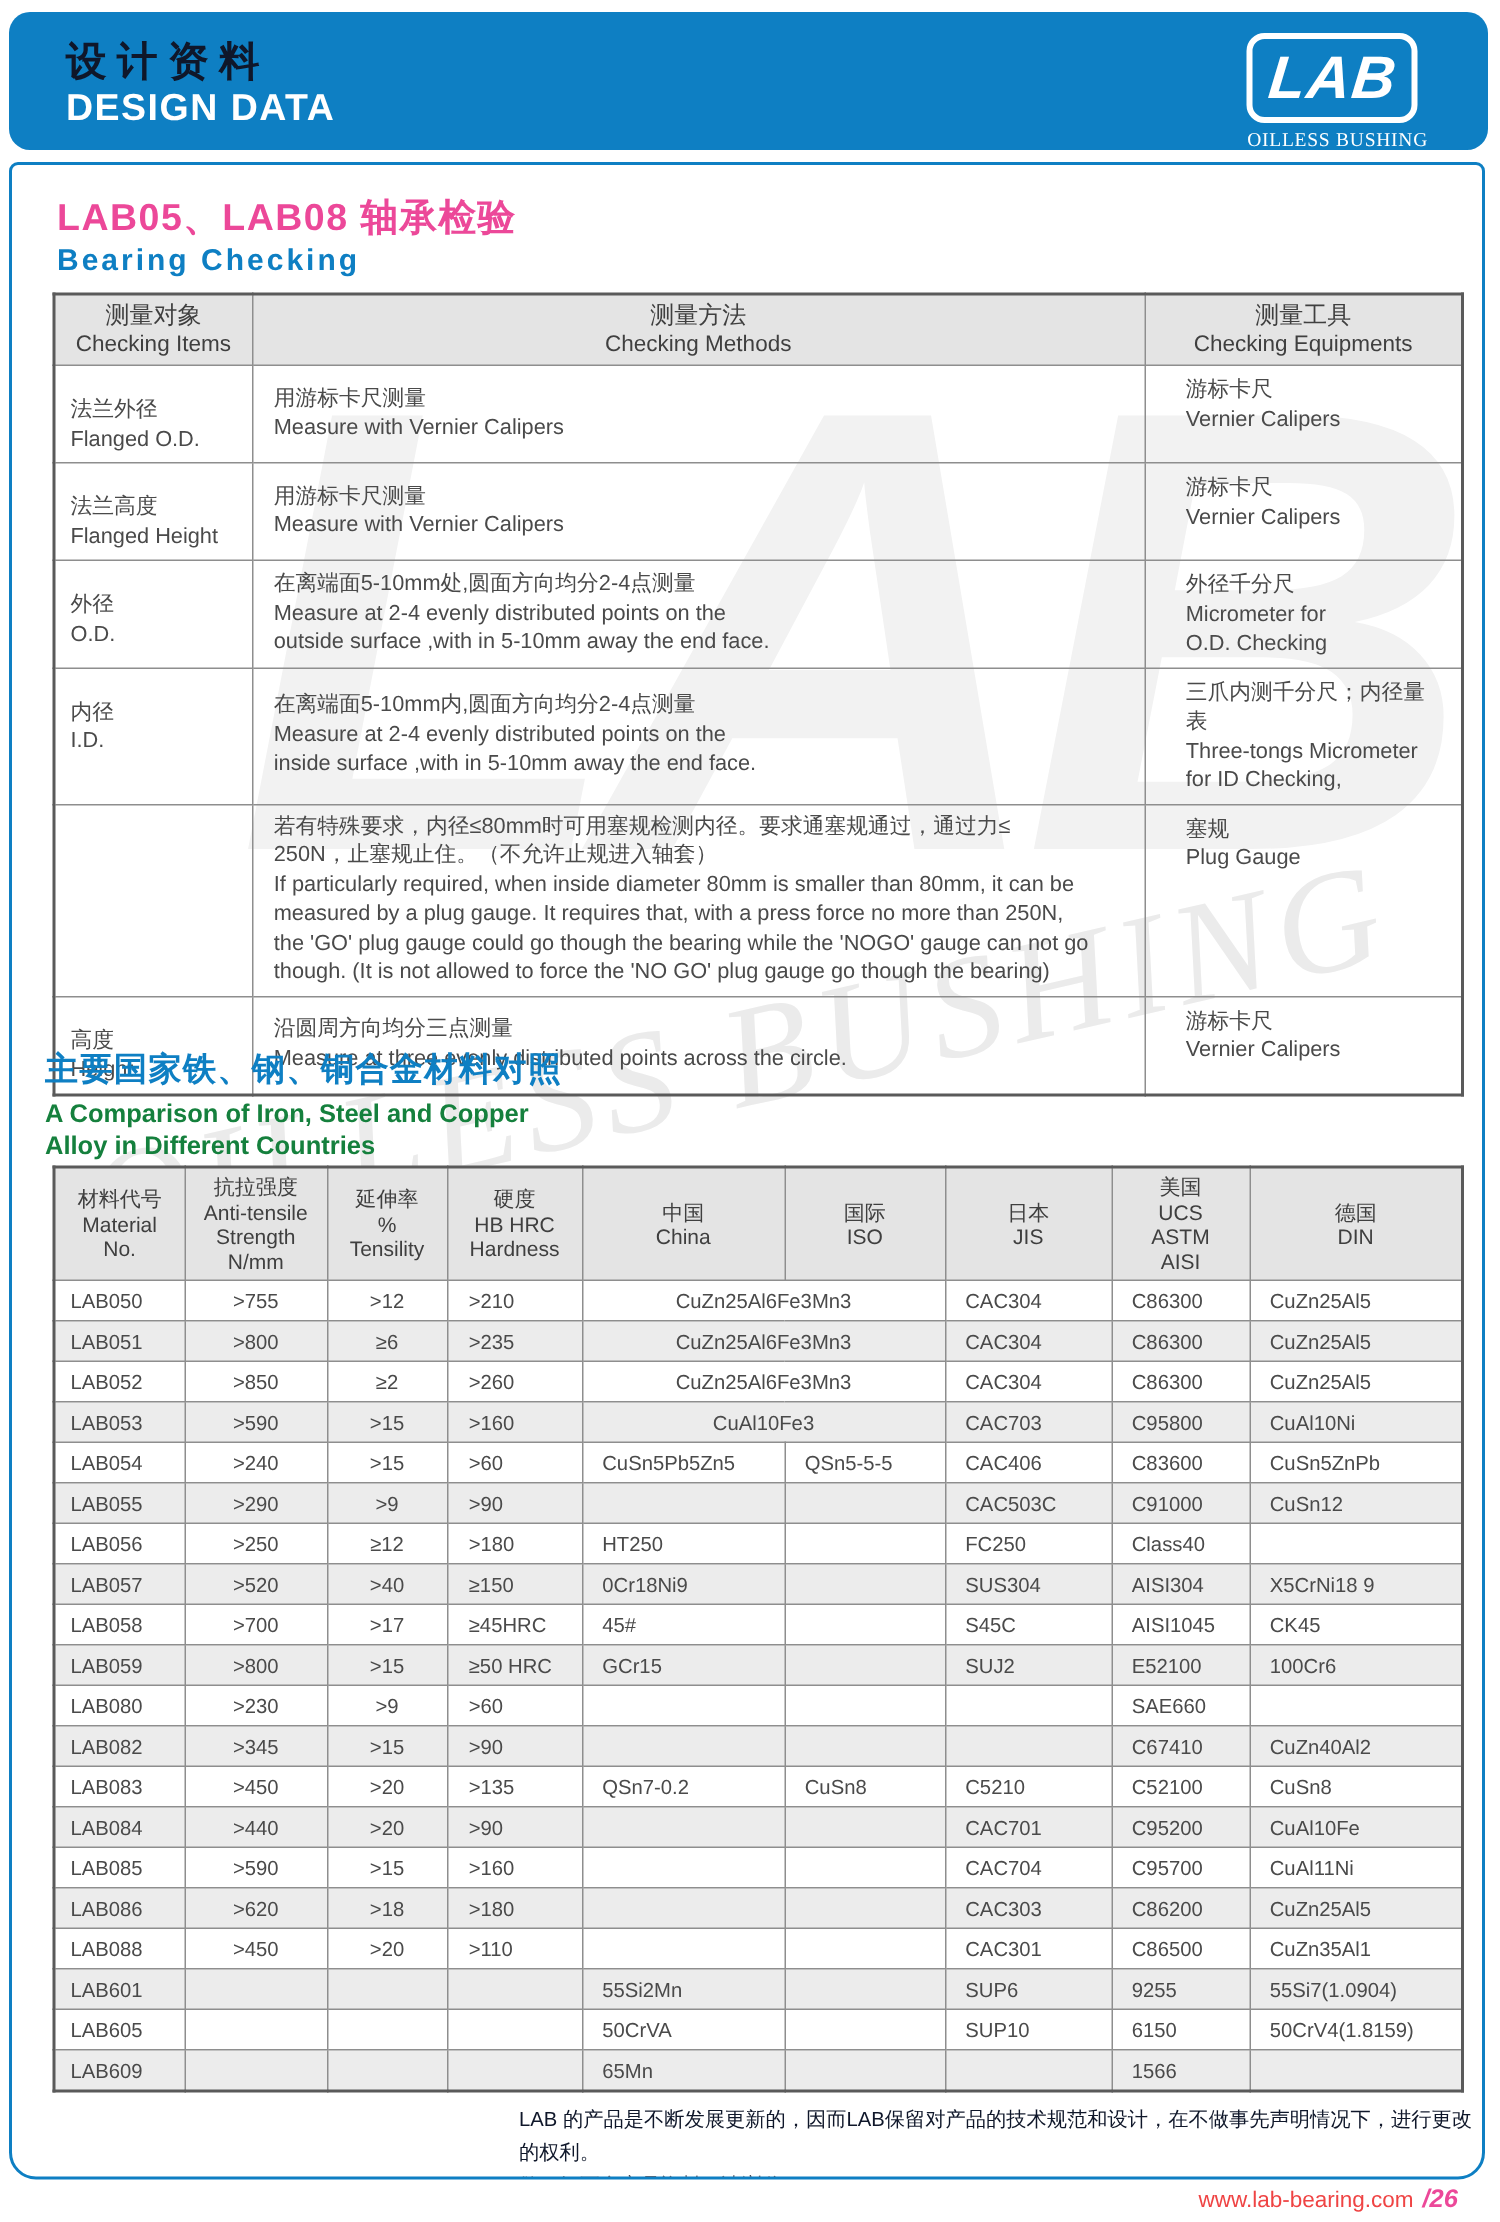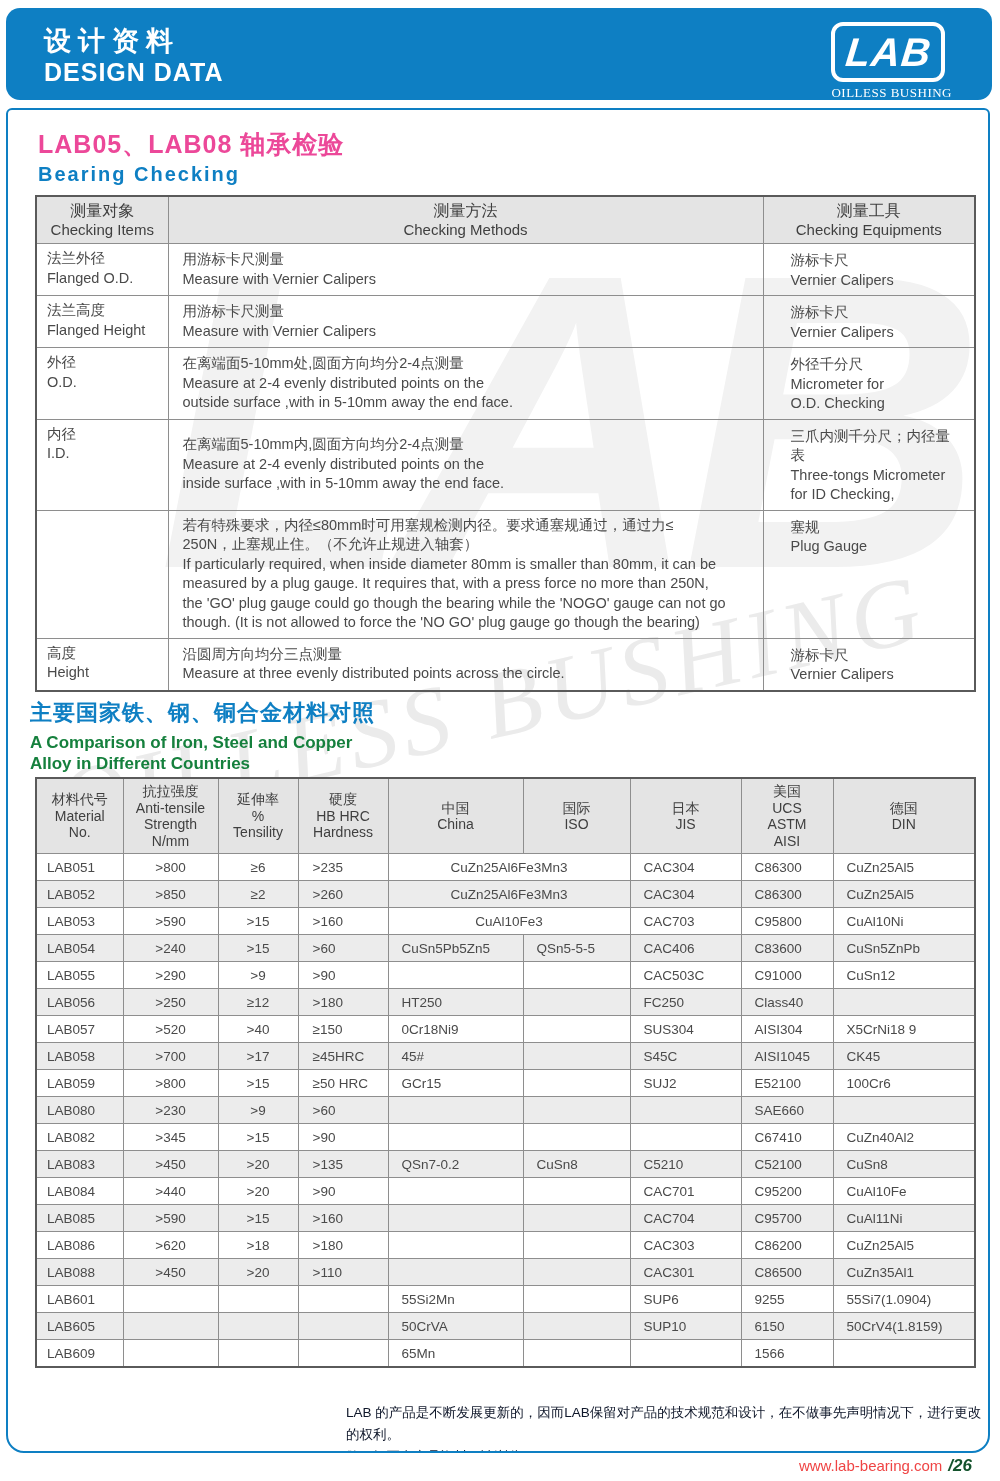--- a/index.html
+++ b/index.html
@@ -2,21 +2,21 @@
 <html><head>
 <meta charset="utf-8">
 <style>
   html,body{margin:0;padding:0;}
   body{
     width:1000px;height:1481px;position:relative;background:#fff;
     font-family:"Liberation Sans","DejaVu Sans",sans-serif;overflow:hidden;
   }
   
   .header-band{position:absolute;left:6px;top:8px;width:986px;height:92px;background:#0e7fc3;border-radius:14px;}
-  .hdr-cn{position:absolute;left:38px;top:15px;color:#ffffff;font-size:27px;font-weight:bold;letter-spacing:7px;}
+  .hdr-cn{position:absolute;left:38px;top:15px;color:#0f172a;font-size:27px;font-weight:bold;letter-spacing:7px;}
   .hdr-en{position:absolute;left:38px;top:50px;color:#fff;font-size:25px;font-weight:bold;letter-spacing:1px;}
   .logo{position:absolute;right:40px;top:14px;text-align:center;}
   .logo-box{width:106px;height:52px;border:4px solid #fff;border-radius:12px;display:flex;align-items:center;justify-content:center;}
   .logo-lab{color:#fff;font-size:40px;font-weight:bold;font-style:italic;letter-spacing:1px;transform:skewX(-6deg);}
   .logo-sub{color:#fff;font-family:"Liberation Serif","DejaVu Serif",serif;font-size:13px;margin-top:3px;letter-spacing:.5px;white-space:nowrap;}
   
   .content-box{position:absolute;left:6px;top:108px;width:984px;height:1345px;box-sizing:border-box;
     border:2px solid #0e7fc3;border-radius:6px 6px 18px 18px;overflow:hidden;background:#fff;}
   
   .wm{position:absolute;pointer-events:none;user-select:none;z-index:0;white-space:nowrap;}
@@ -35,40 +35,40 @@
   table{border-collapse:collapse;table-layout:fixed;background:transparent;}
   
   .t1{left:27px;top:85px;width:939px;}
   .t1 table{width:939px;border:2px solid #5a5a5a;}
   .t1 th,.t1 td{border:1px solid #8e8e8e;vertical-align:middle;}
   .t1 th{background:#e4e4e4;font-weight:normal;color:#3f3f3f;padding:4px 2px;}
   .t1 th .text-line:first-child{font-size:16px;}
   .t1 th .text-line{font-size:15px;line-height:19px;}
   .t1 td{color:#4a4a4a;font-size:14.5px;line-height:19.5px;padding:5px 10px;background:transparent;}
   .t1 td.c-method{padding-left:14px;}
-  .t1 td.c-item{vertical-align:top;padding-top:5px;}
+  .t1 td.c-item{vertical-align:top;padding-top:20px;}
   .t1 td.c-equip{vertical-align:top;padding-top:7px;padding-left:27px;}
   
   .t2{left:27px;top:667px;width:844px;}
   .t2 table{width:939px;border:2px solid #5a5a5a;}
   .t2 th,.t2 td{border:1px solid #8e8e8e;}
   .t2 th{background:#e4e4e4;font-weight:normal;color:#3f3f3f;padding:4px 2px;vertical-align:middle;}
   .t2 th .text-line{font-size:14px;line-height:16.5px;}
   .t2 td{height:26px;font-size:13.5px;color:#4a4a4a;padding:0 4px;background:#fff;}
   .t2 tbody tr:nth-child(even) td{background:#ececec;}
   .t2 .col-no{text-align:left;padding-left:10px;}
   .t2 .num{text-align:center;}
   .t2 .num2{text-align:left;padding-left:14px;}
   .t2 .txt{text-align:left;padding-left:13px;}
   .t2 .span-c{text-align:center;}
   
   .note{left:338px;top:1292px;color:#0f172a;font-size:13.5px;line-height:22px;}
   .pagebar{position:absolute;right:28px;top:1456px;font-size:15px;z-index:2;}
   .pagebar .site{color:#ef4444;text-align:right;}
-  .pagebar .pageno{color:#14532d;font-size:17px;font-style:italic;font-weight:bold;margin-left:6px;}
+  .pagebar .pageno{color:#ec4899;font-size:17px;font-style:italic;font-weight:bold;margin-left:6px;}
   .text-line{white-space:nowrap;}
   .t1 td .text-line{white-space:normal;}
 </style>
 </head>
 <body>
 
 <div class="header-band">
   <div class="hdr-cn">设计资料</div>
   <div class="hdr-en">DESIGN DATA</div>
   <div class="logo">
@@ -269,20 +269,30 @@
               <div class="text-line">AISI</div>
             </th>
             <th>
               <div class="text-line">德国</div>
               <div class="text-line">DIN</div>
             </th>
           </tr>
         </thead>
       <tbody>
           <tr>
+            <td class="col-no">LAB050</td>
+            <td class="num">&gt;755</td>
+            <td class="num">&gt;12</td>
+            <td class="num2">&gt;210</td>
+            <td class="span-c" colspan="2">CuZn25Al6Fe3Mn3</td>
+            <td class="txt">CAC304</td>
+            <td class="txt">C86300</td>
+            <td class="txt">CuZn25Al5</td>
+          </tr>
+          <tr>
             <td class="col-no">LAB051</td>
             <td class="num">&gt;800</td>
             <td class="num">≥6</td>
             <td class="num2">&gt;235</td>
             <td class="span-c" colspan="2">CuZn25Al6Fe3Mn3</td>
             <td class="txt">CAC304</td>
             <td class="txt">C86300</td>
             <td class="txt">CuZn25Al5</td>
           </tr>
           <tr>

